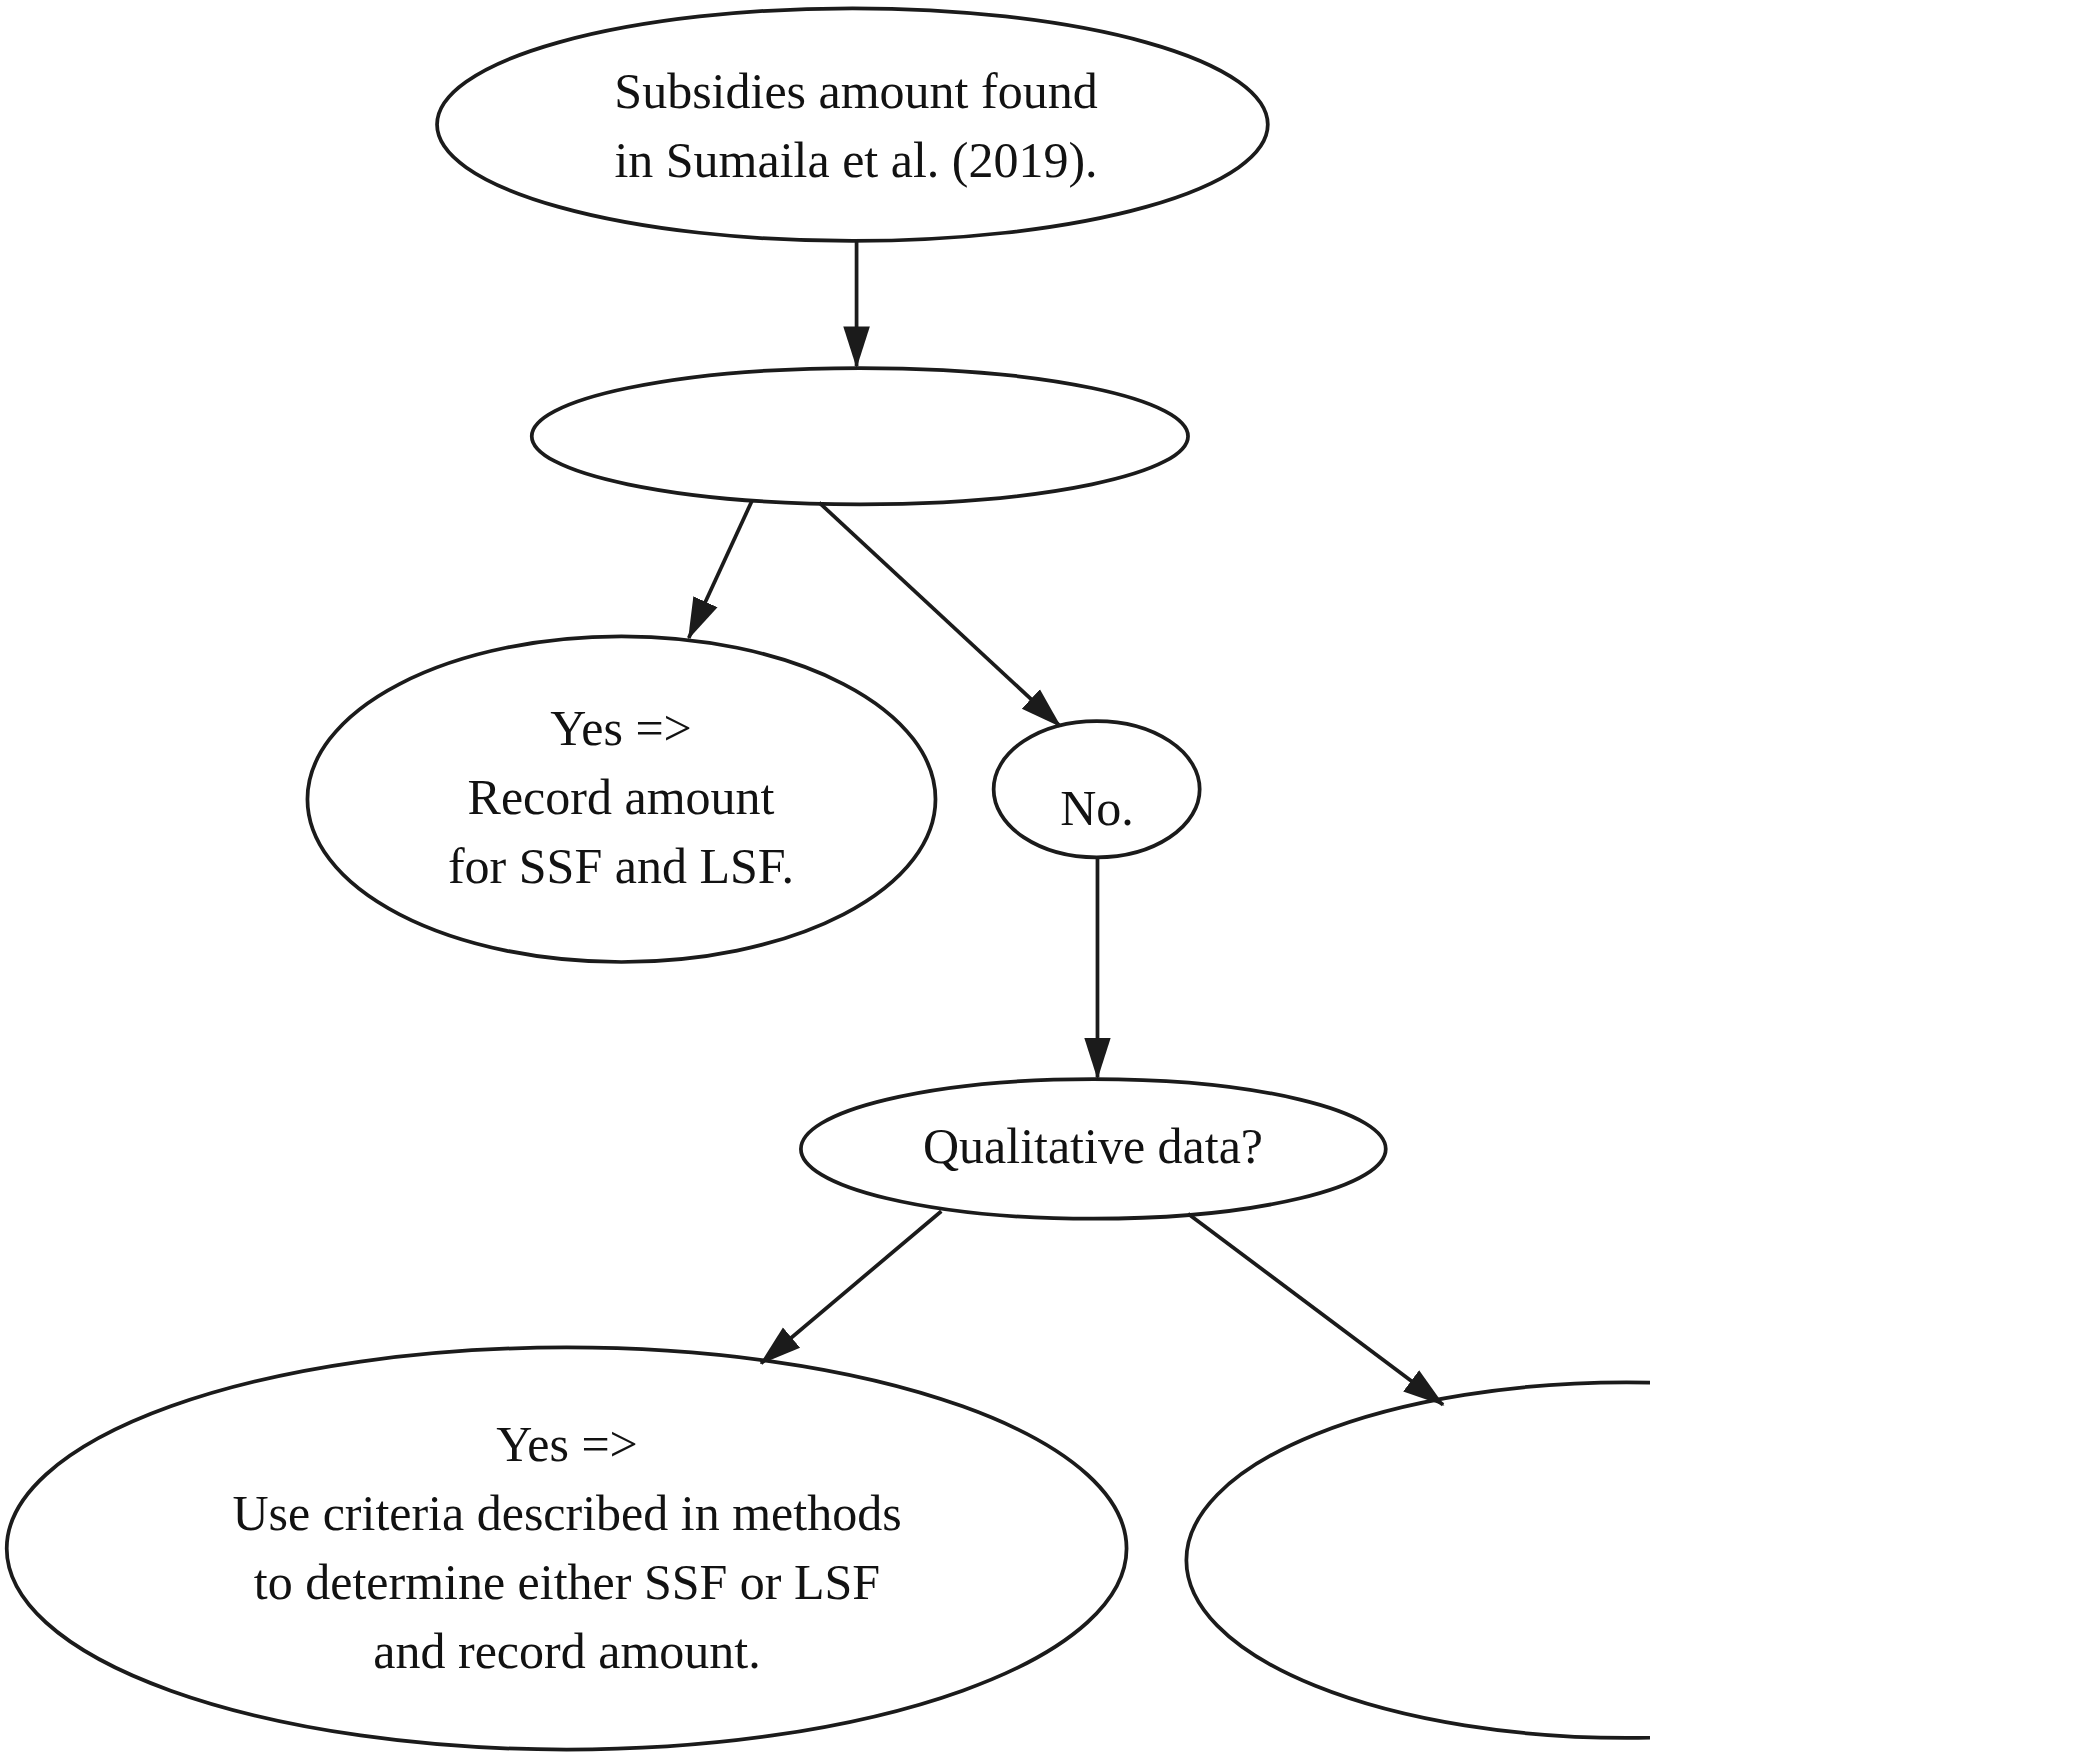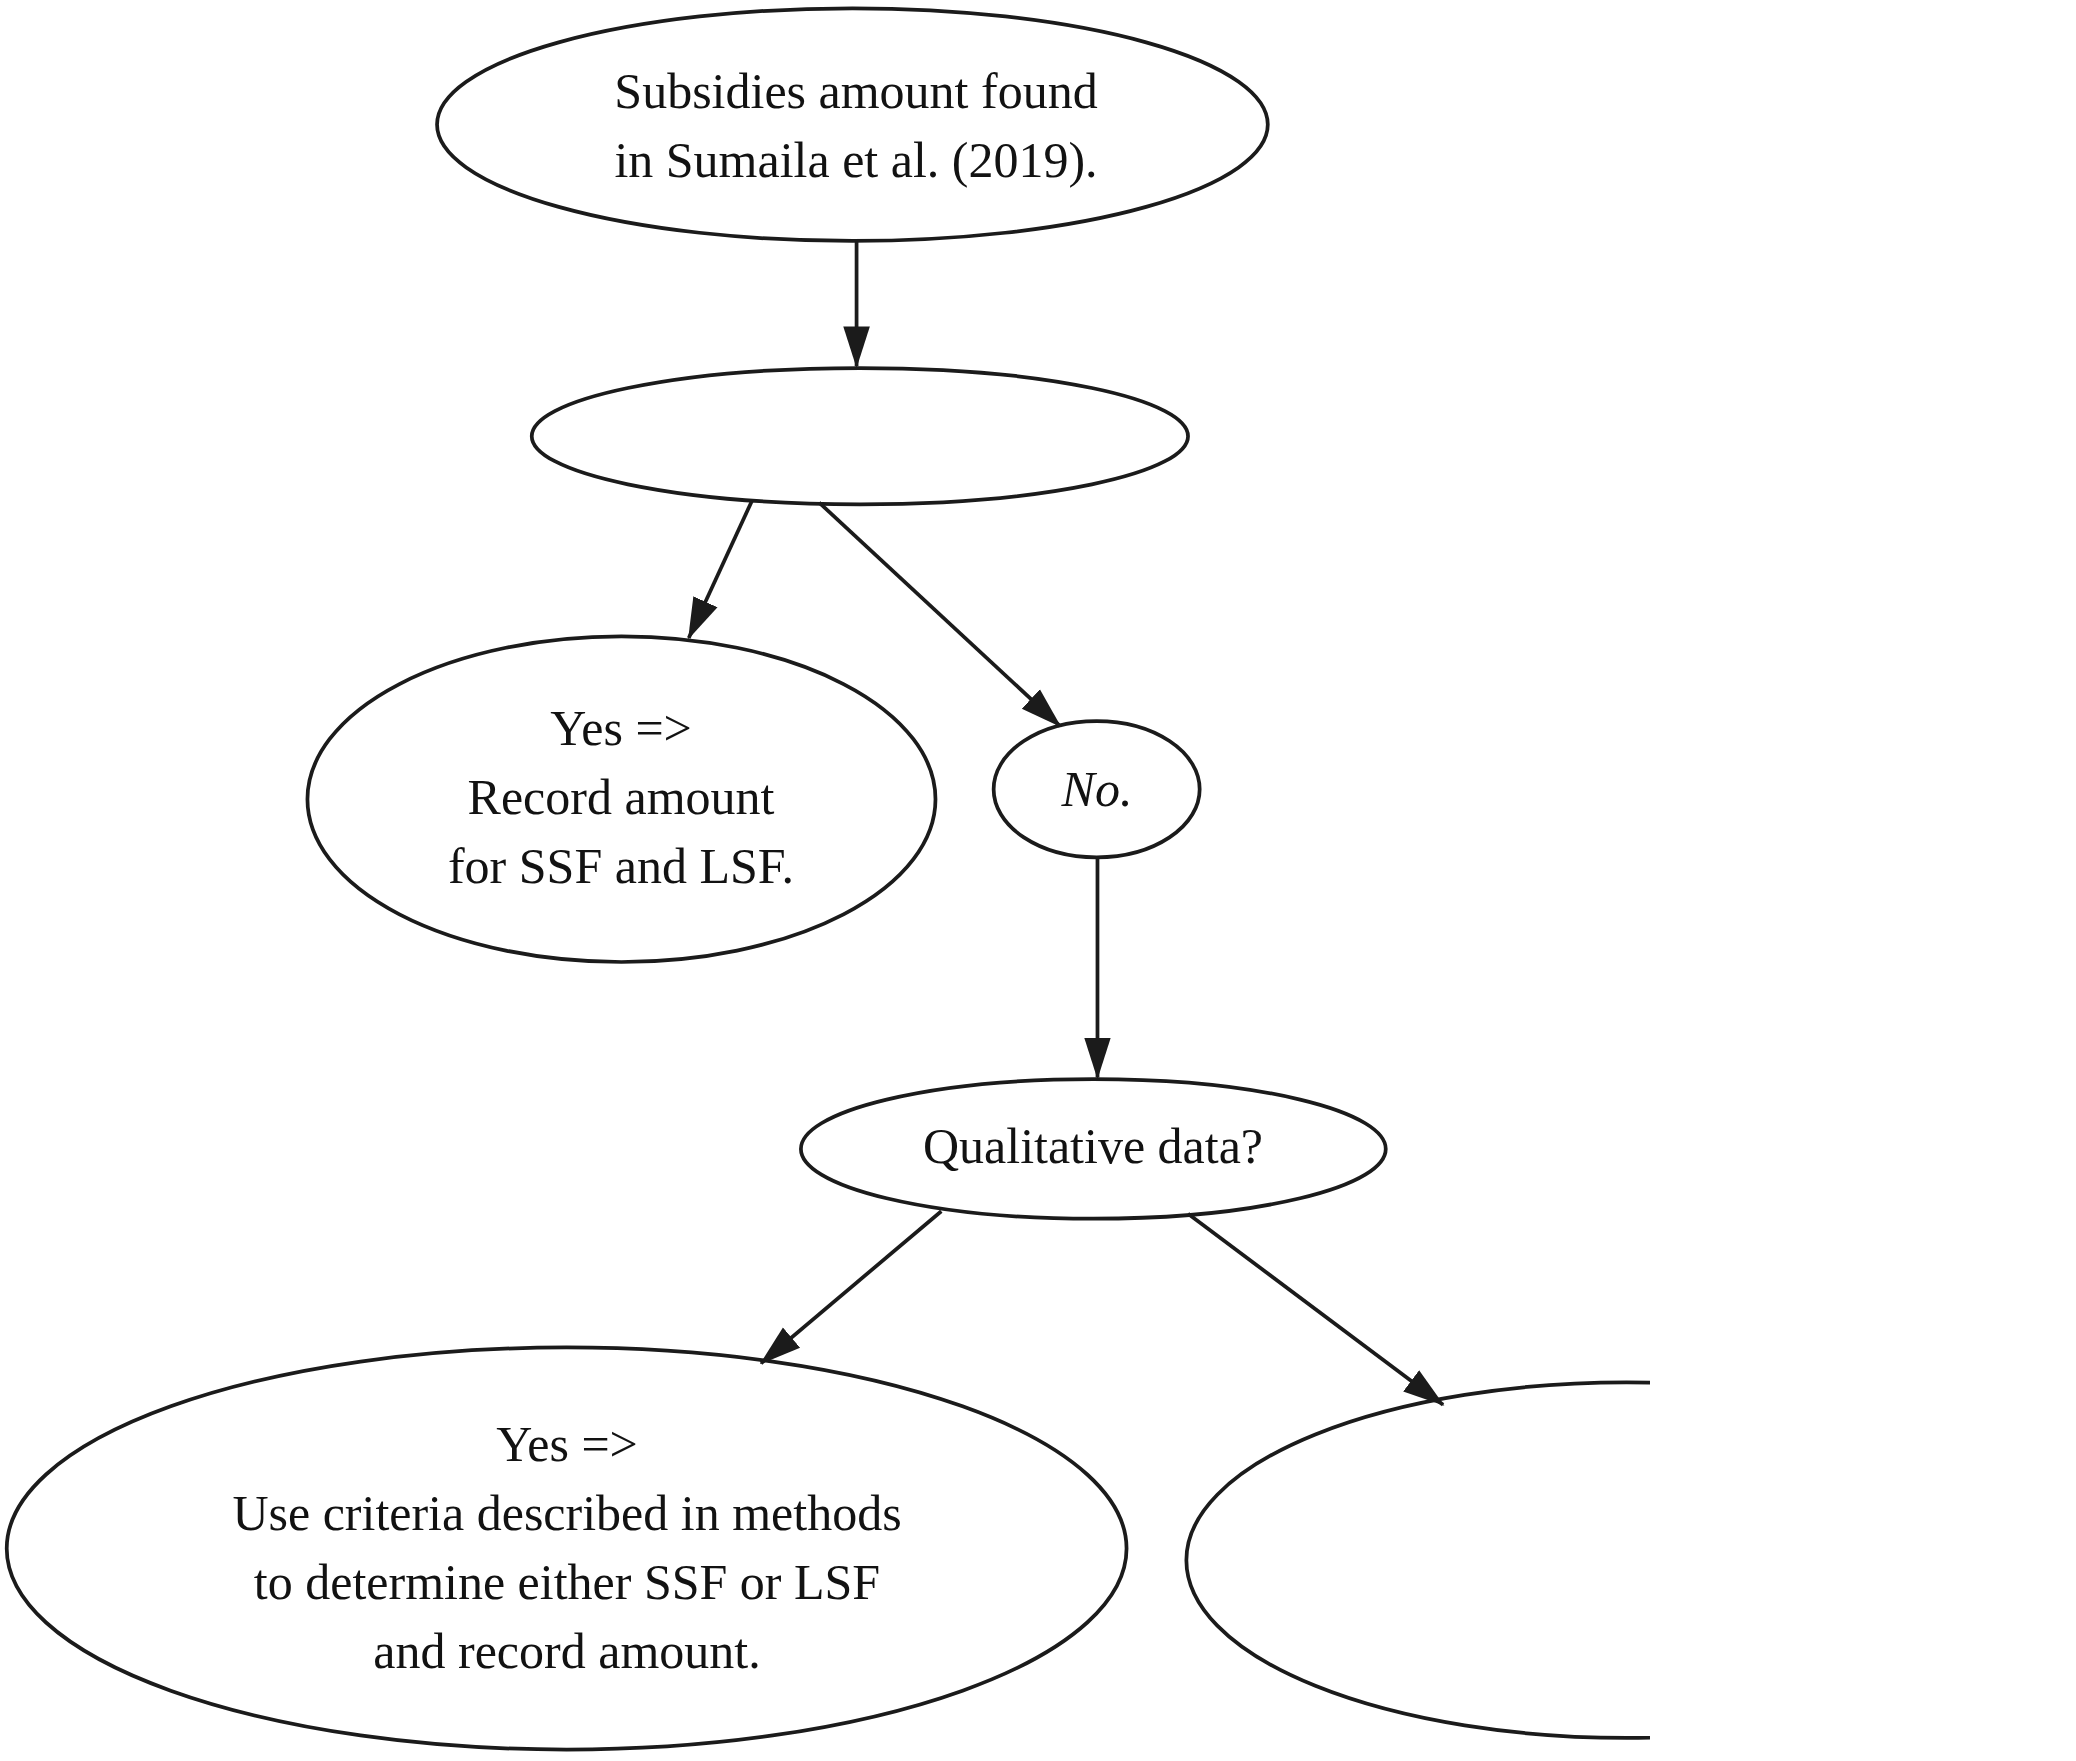--- a/index.html
+++ b/index.html
@@ -73,21 +73,21 @@
   </svg>
 
   <div class="node-label" style="left:856px; top:126px;">Subsidies amount found
 in Sumaila et al. (2019).</div>
 
 
   <div class="node-label" style="left:621px; top:797px;">Yes =&gt;
 Record amount
 for SSF and LSF.</div>
 
-  <div class="node-label" style="left:1097px; top:789px;font-style:italic;">No.</div>
+  <div class="node-label" style="left:1097px; top:808px;">No.</div>
 
   <div class="node-label" style="left:1093px; top:1146px;">Qualitative data?</div>
 
   <div class="node-label" style="left:567px; top:1548px;">Yes =&gt;
 Use criteria described in methods
 to determine either SSF or LSF
 and record amount.</div>
 
 
 </div>

